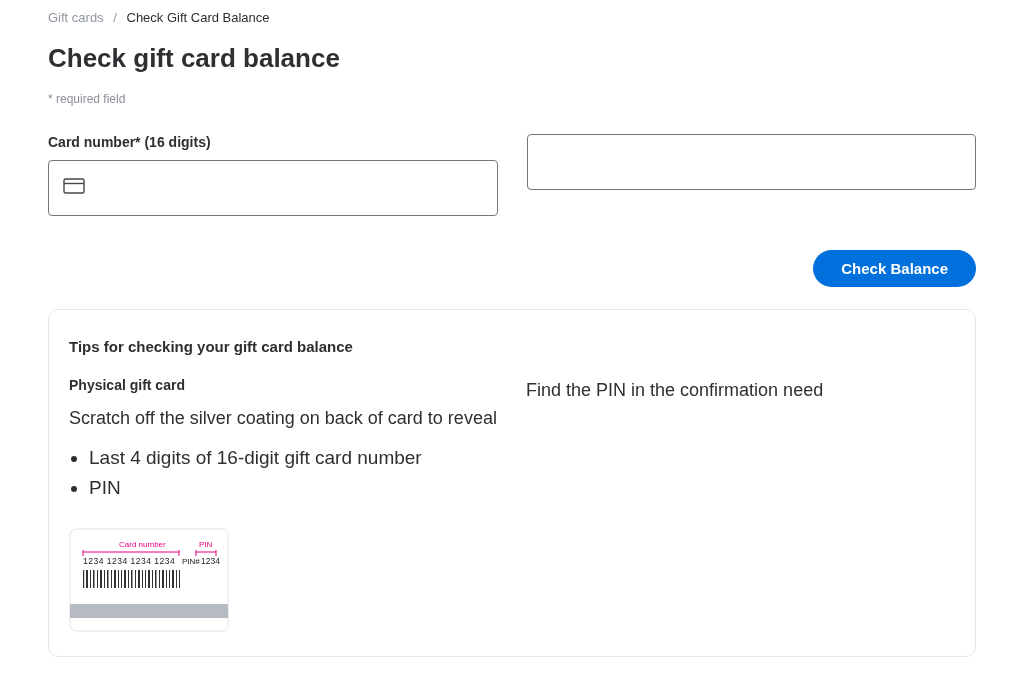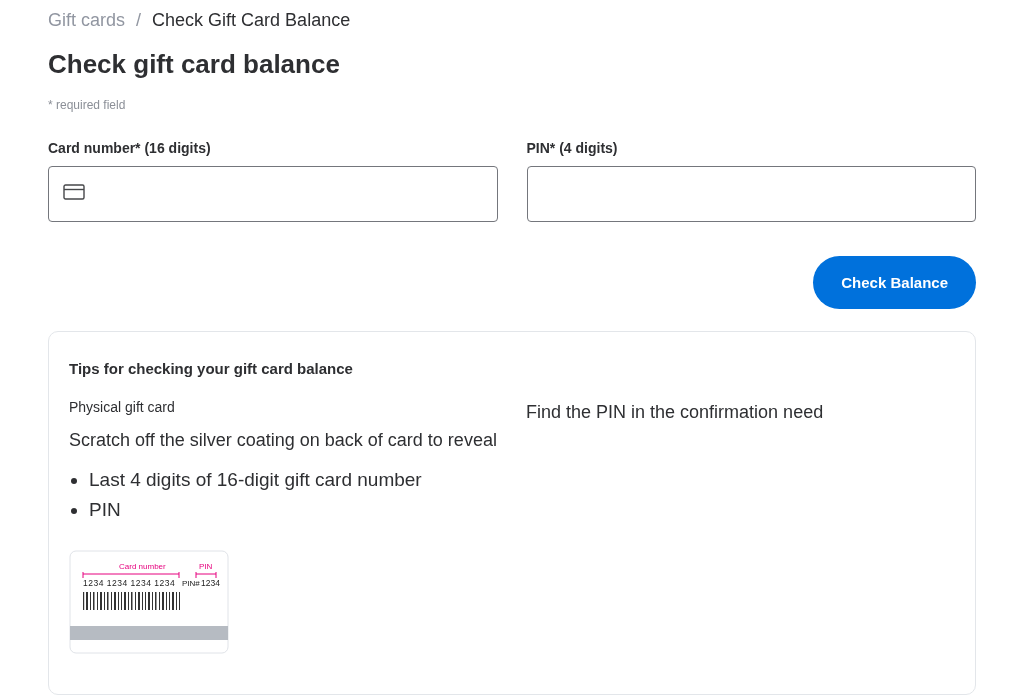--- a/index.html
+++ b/index.html
@@ -4,21 +4,21 @@
 <style>
   * { box-sizing: border-box; margin: 0; padding: 0; }
   body {
     font-family: -apple-system, BlinkMacSystemFont, "Segoe UI", Helvetica, Arial, sans-serif;
     color: #2e2f32;
     background: #fff;
     padding: 10px 48px 30px 48px;
     width: 1024px;
   }
   .breadcrumb {
-    font-size: 18px;
+    font-size: 13px;
     color: #74767c;
     margin-bottom: 18px;
   }
   .breadcrumb .crumb-link { color: #9196a1; }
   .breadcrumb .sep { margin: 0 6px; color: #9196a1; }
   .breadcrumb .crumb-current { color: #2e2f32; }
   h1.page-title {
     font-size: 26px;
     font-weight: 700;
     margin-bottom: 18px;
@@ -62,44 +62,44 @@
   .action-row {
     display: flex;
     justify-content: flex-end;
     margin-bottom: 22px;
   }
   .check-btn {
     background: #0071dc;
     color: #fff;
     border: none;
     border-radius: 30px;
-    height: 53px;
+    height: 37px;
     padding: 0 28px;
     font-size: 15px;
     font-weight: 700;
     cursor: pointer;
   }
   .tips-panel {
     border: 1px solid #e3e6ea;
     border-radius: 10px;
-    padding: 28px 20px 36px 20px;
+    padding: 28px 20px 20px 20px;
   }
   .tips-title {
     font-size: 15px;
     font-weight: 700;
     margin-bottom: 22px;
   }
   .tips-columns {
     display: flex;
     gap: 28px;
   }
   .tips-col { flex: 1; }
   .tips-col h3 {
     font-size: 14px;
-    font-weight: 400;
+    font-weight: 700;
     margin-bottom: 12px;
   }
   .tips-col p {
     font-size: 18px;
     line-height: 1.55;
     color: #2e2f32;
     margin-bottom: 10px;
   }
   .tips-col ul {
     list-style: disc;
@@ -132,21 +132,20 @@
       <span>
         <svg width="22" height="16" viewBox="0 0 22 16" fill="none">
           <rect x="1" y="1" width="20" height="14" rx="1.5" stroke="#46474a" stroke-width="1.4"></rect>
           <line x1="1" y1="5.5" x2="21" y2="5.5" stroke="#46474a" stroke-width="1.4"></line>
         </svg>
       </span>
       <input type="text" value="" style="">
     </div>
   </div>
   <div class="form-col">
-    <label class="field-label">PIN* (4 digits)</label>
     <div class="input-wrap">
       <input type="text" value="" style="">
     </div>
   </div>
 </div>
 
 <div class="action-row">
   <button class="check-btn">Check Balance</button>
 </div>
 

